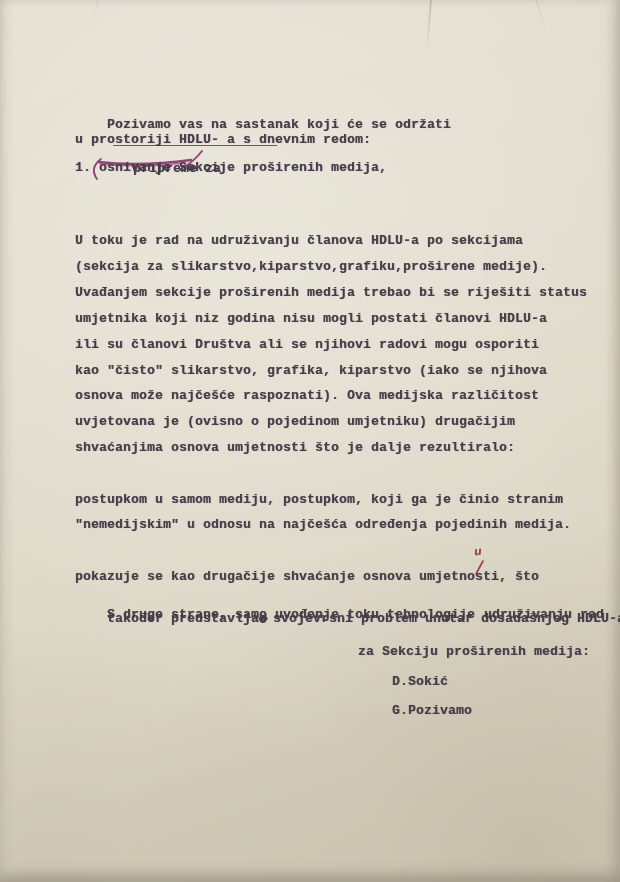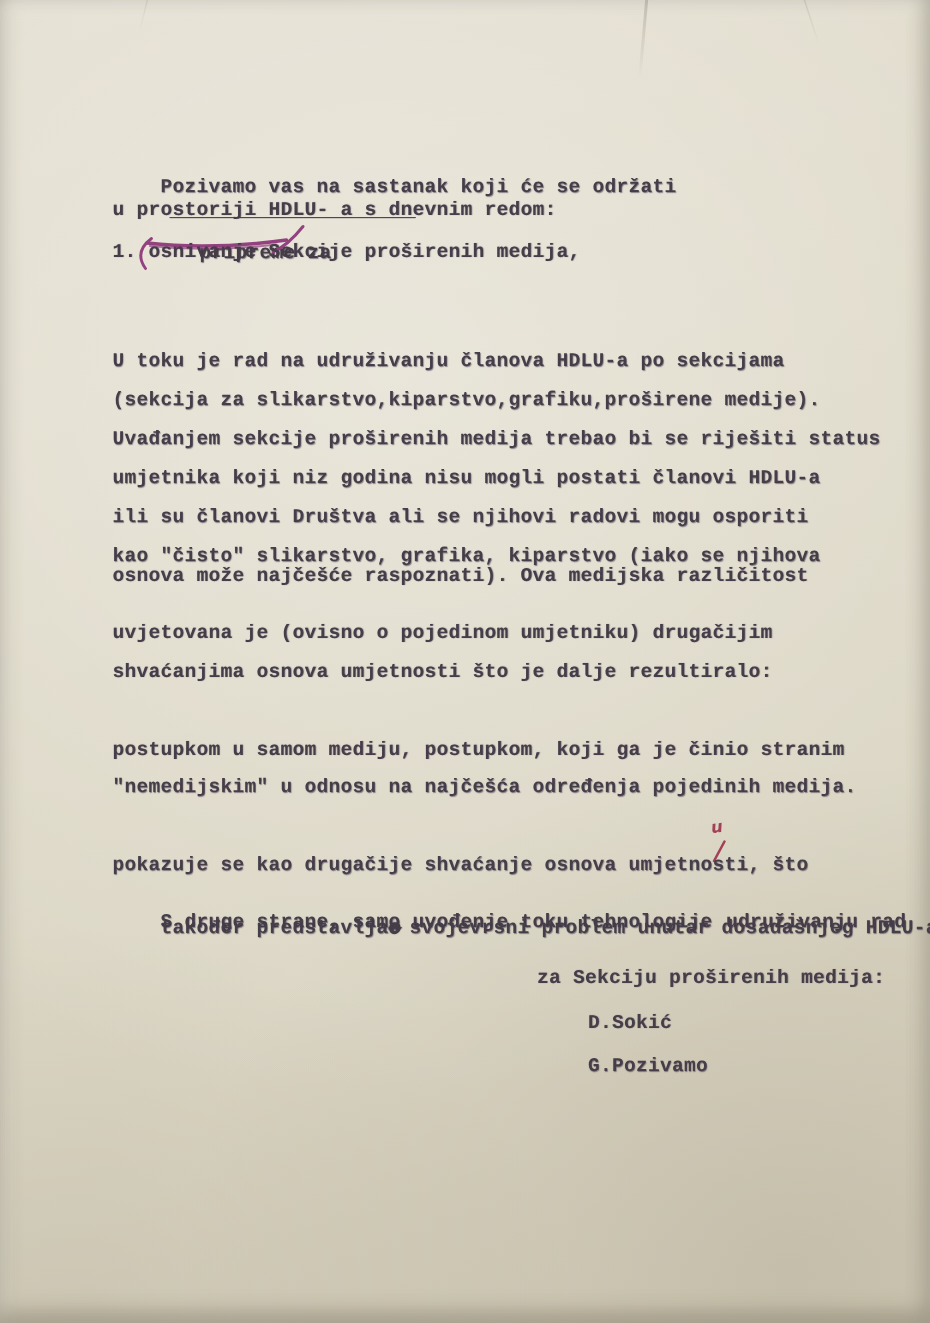--- a/index.html
+++ b/index.html
@@ -35,21 +35,21 @@
   }
   .blank{letter-spacing:0;margin-left:6px;text-shadow:0.5px 0 0 rgba(60,50,72,0.8);}
 
   .l-open1{top:101px;}
   .l-open2{top:132px;}
   .l-insert{top:145px;left:101px;}
   .l-ag1{top:160px;}
   .l-ag2{top:186px;}
 
   .l-b0{top:233px;text-align:right;} .l-b1{top:259px;} .l-b2{top:285px;} .l-b3{top:311px;}
-  .l-b4{top:337px;} .l-b5{top:363px;} .l-b6{top:376px;text-align:right;} .l-b7{top:414px;}
+  .l-b4{top:337px;} .l-b5{top:363px;} .l-b6{top:388px;text-align:right;} .l-b7{top:414px;}
   .l-b8{top:440px;} .l-b9{top:466px;} .l-b10{top:492px;} .l-b11{top:517px;}
   .l-b12{top:543px;} .l-b13{top:569px;} .l-b14{top:595px;}
 
   .l-close{top:644px;left:358px;}
   .l-sig1{top:674px;left:392px;}
   .l-sig2{top:703px;left:392px;}
 
   .hand-underline{position:absolute;left:94px;top:155px;overflow:visible;pointer-events:none;}
   .hand-paren{position:absolute;left:89px;top:158px;overflow:visible;pointer-events:none;}
 

